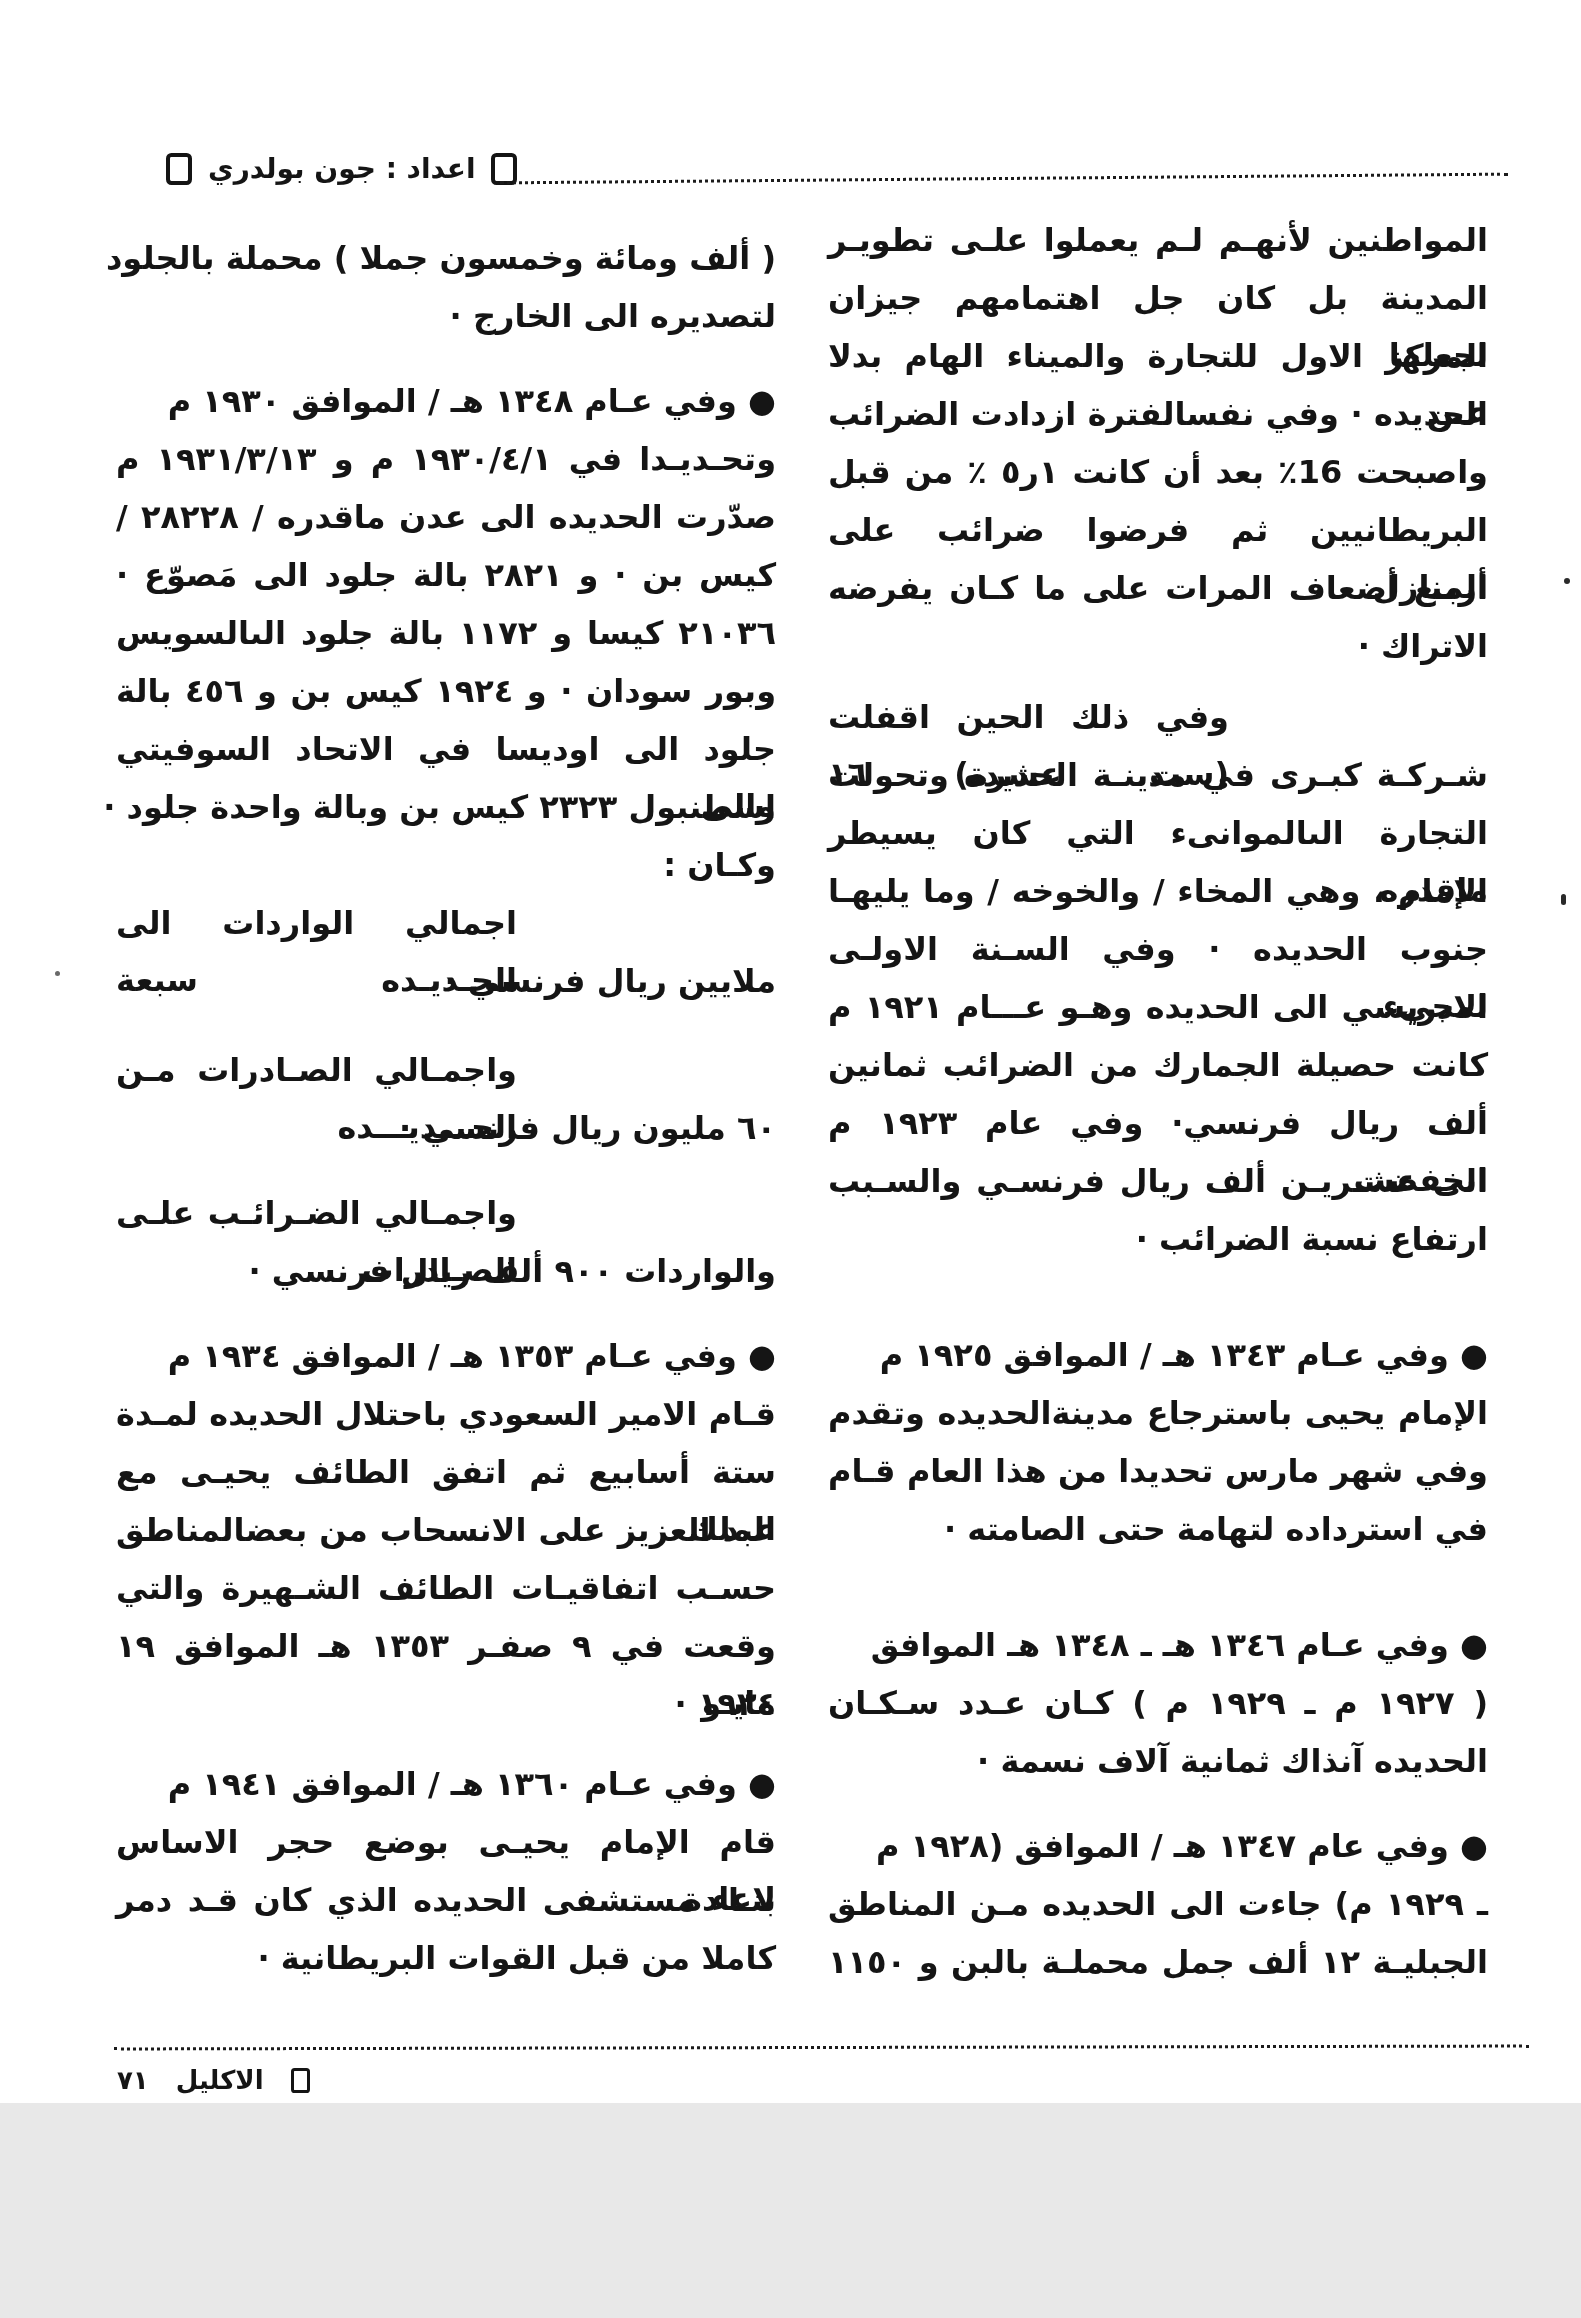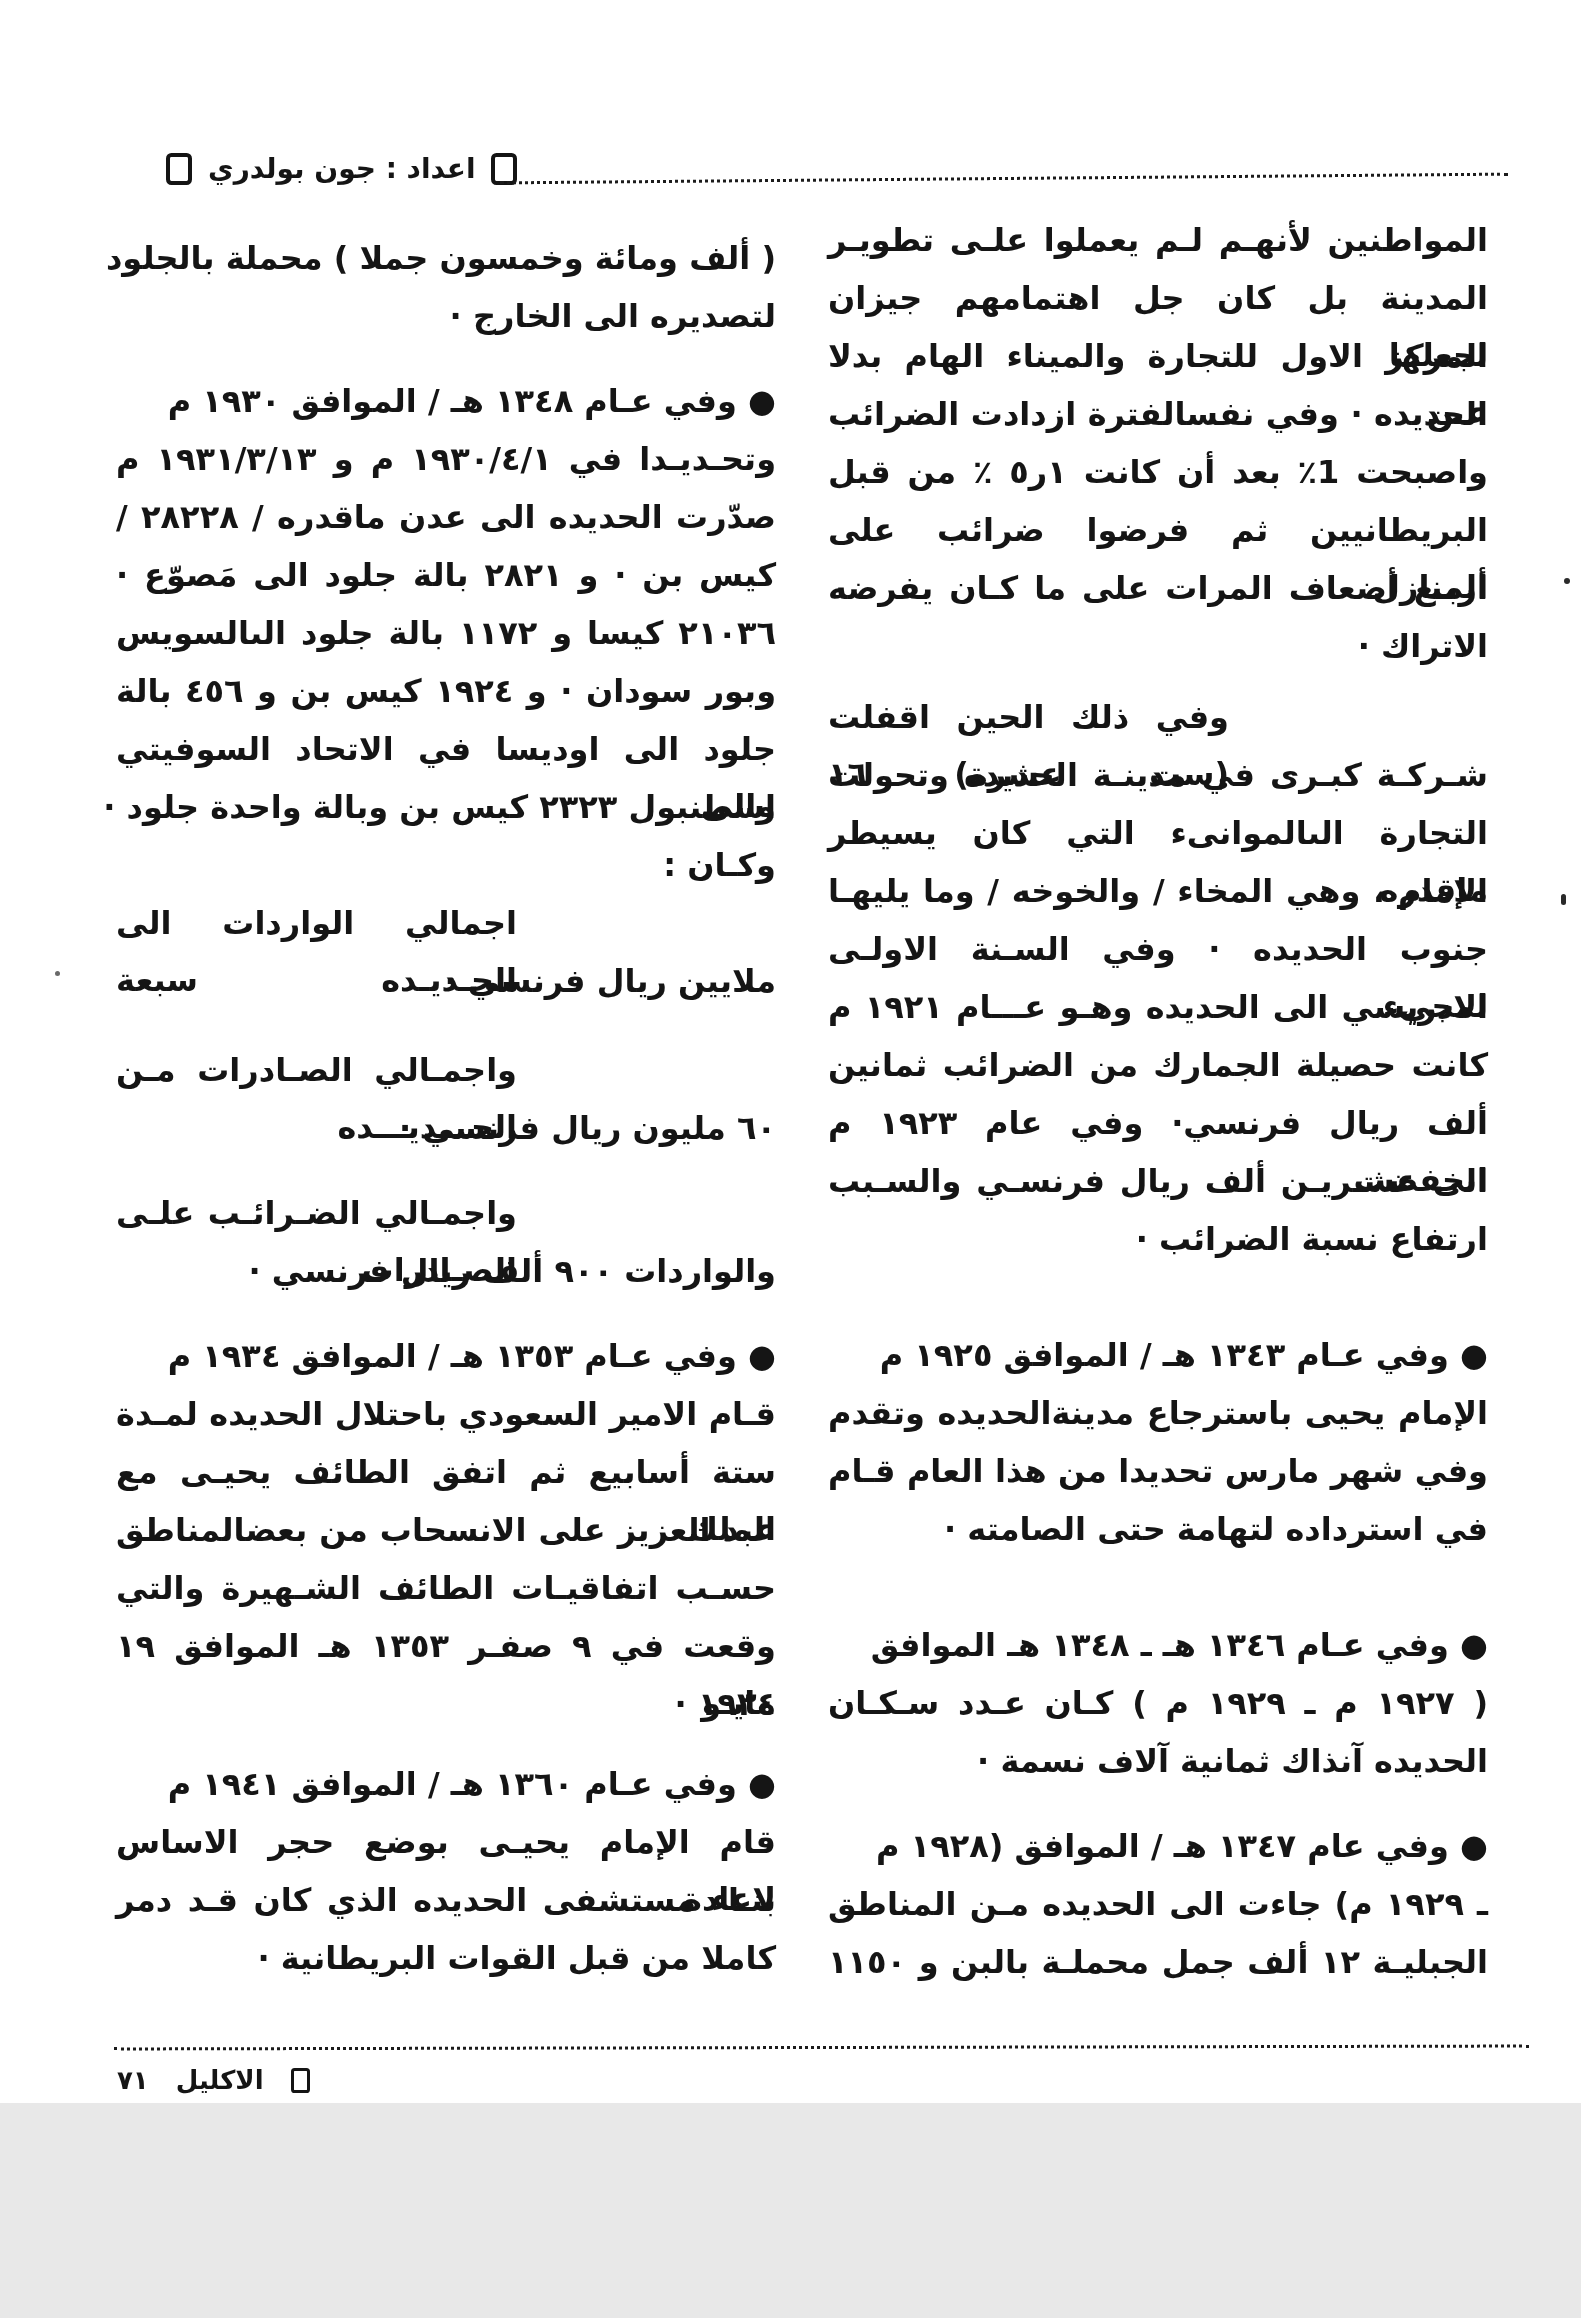--- a/index.html
+++ b/index.html
@@ -66,21 +66,21 @@
     <span class="sq"></span>
   </div>
   <div class="rule header-rule"></div>
 
   <div class="col col-right">
       <div class="para" style="margin-top: 0px;">
         <div class="line j">المواطنين لأنهـم لـم يعملوا علـى تطويـر</div>
         <div class="line j">المدينة بل كان جل اهتمامهم جيزان لجعلها</div>
         <div class="line j">المركز الاول للتجارة والميناء الهام بدلا عـن</div>
         <div class="line j">الحديده · وفي نفسالفترة ازدادت الضرائب</div>
-        <div class="line j">واصبحت 1٪ بعد أن كانت ١ر٥ ٪ من قبل</div>
+        <div class="line j">واصبحت 16٪ بعد أن كانت ١ر٥ ٪ من قبل</div>
         <div class="line j">البريطانيين ثم فرضوا ضرائب على المنازل</div>
         <div class="line j">أربـع أضعاف المرات على ما كـان يفرضه</div>
         <div class="line c">الاتراك ·</div>
       </div>
       <div class="para" style="margin-top: 13.4px;">
         <div class="line i">وفي ذلك الحين اقفلت (ست عشرة) ١٦</div>
         <div class="line j">شـركـة كبـرى في مدينـة الحديده وتحولت</div>
         <div class="line j">التجارة الىالموانىء التي كان يسيطر ماقدره</div>
         <div class="line j">الإمام ، وهي المخاء / والخوخه / وما يليهـا</div>
         <div class="line j">جنوب الحديده · وفي السـنة الاولـى لمجيء</div>

